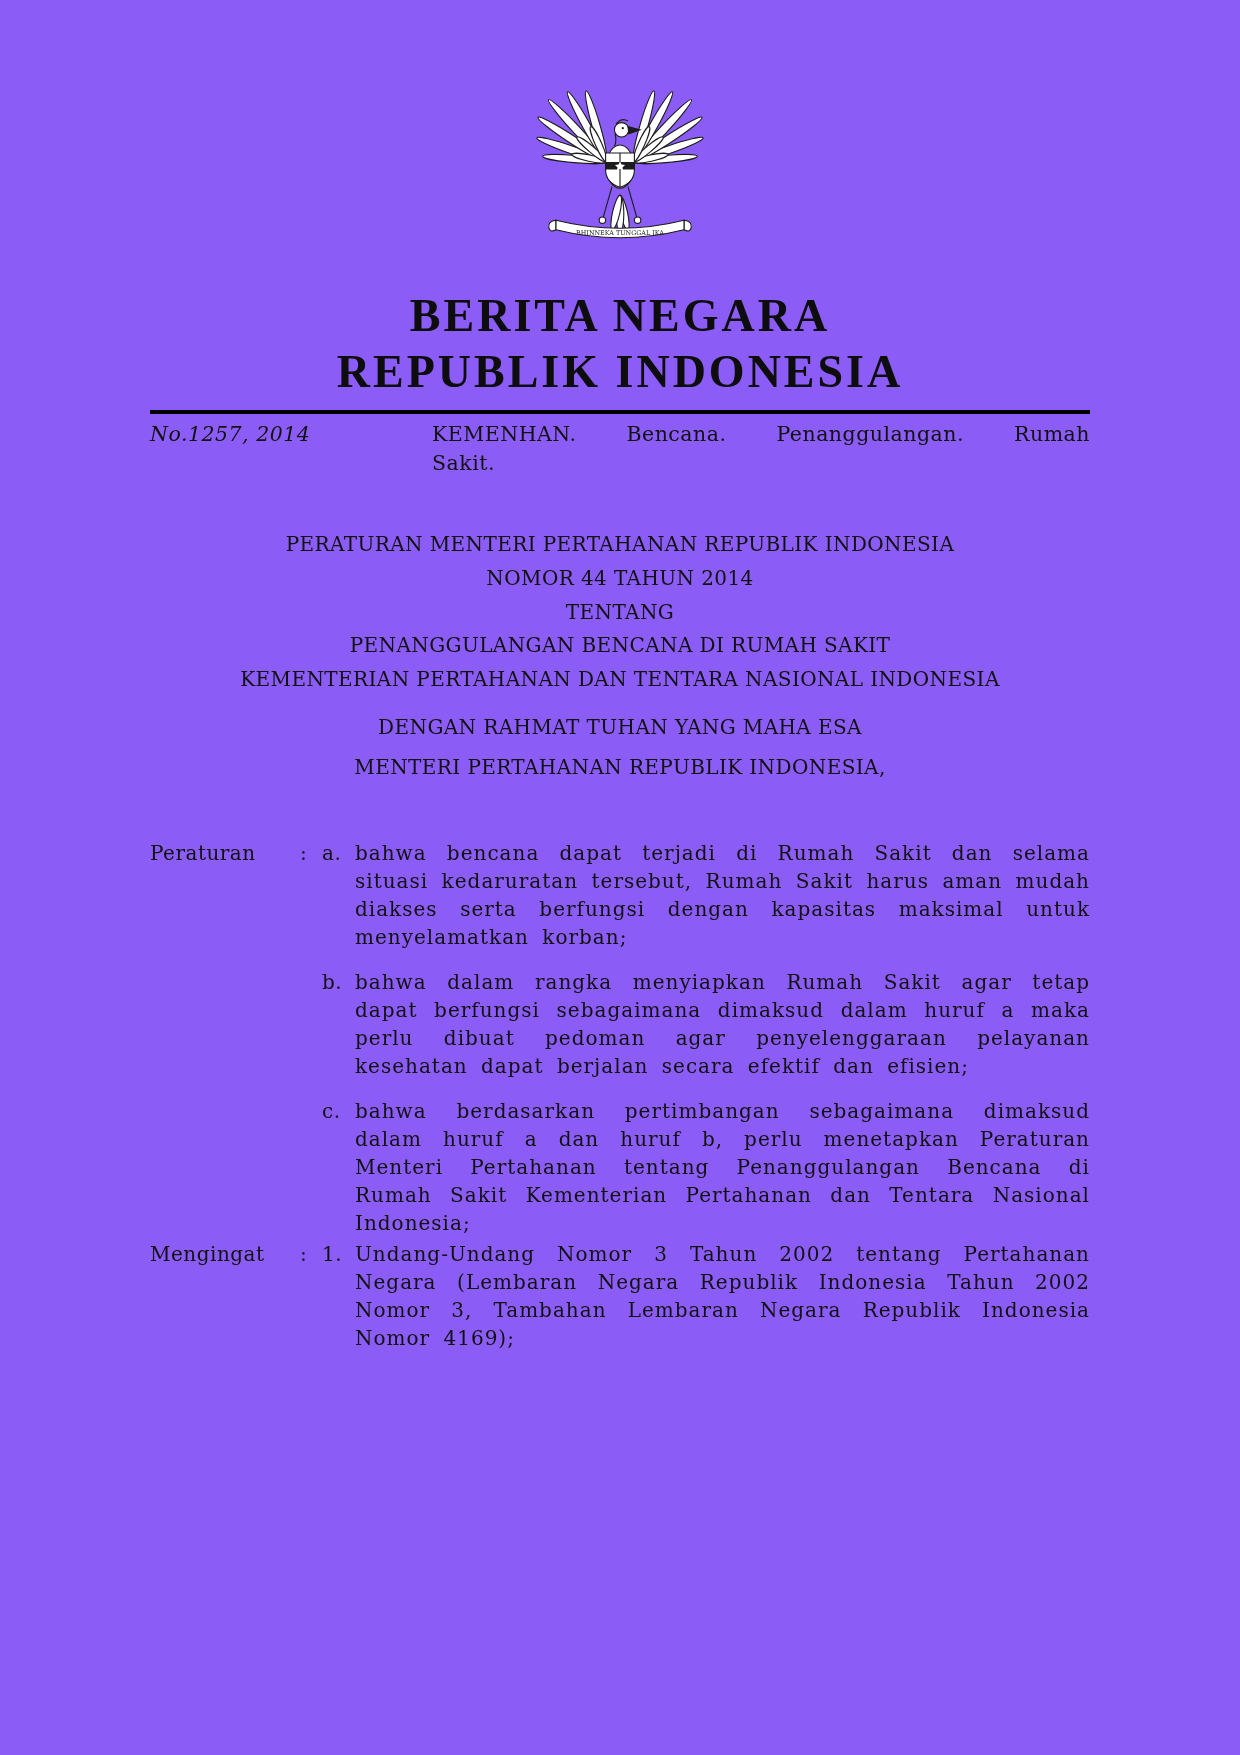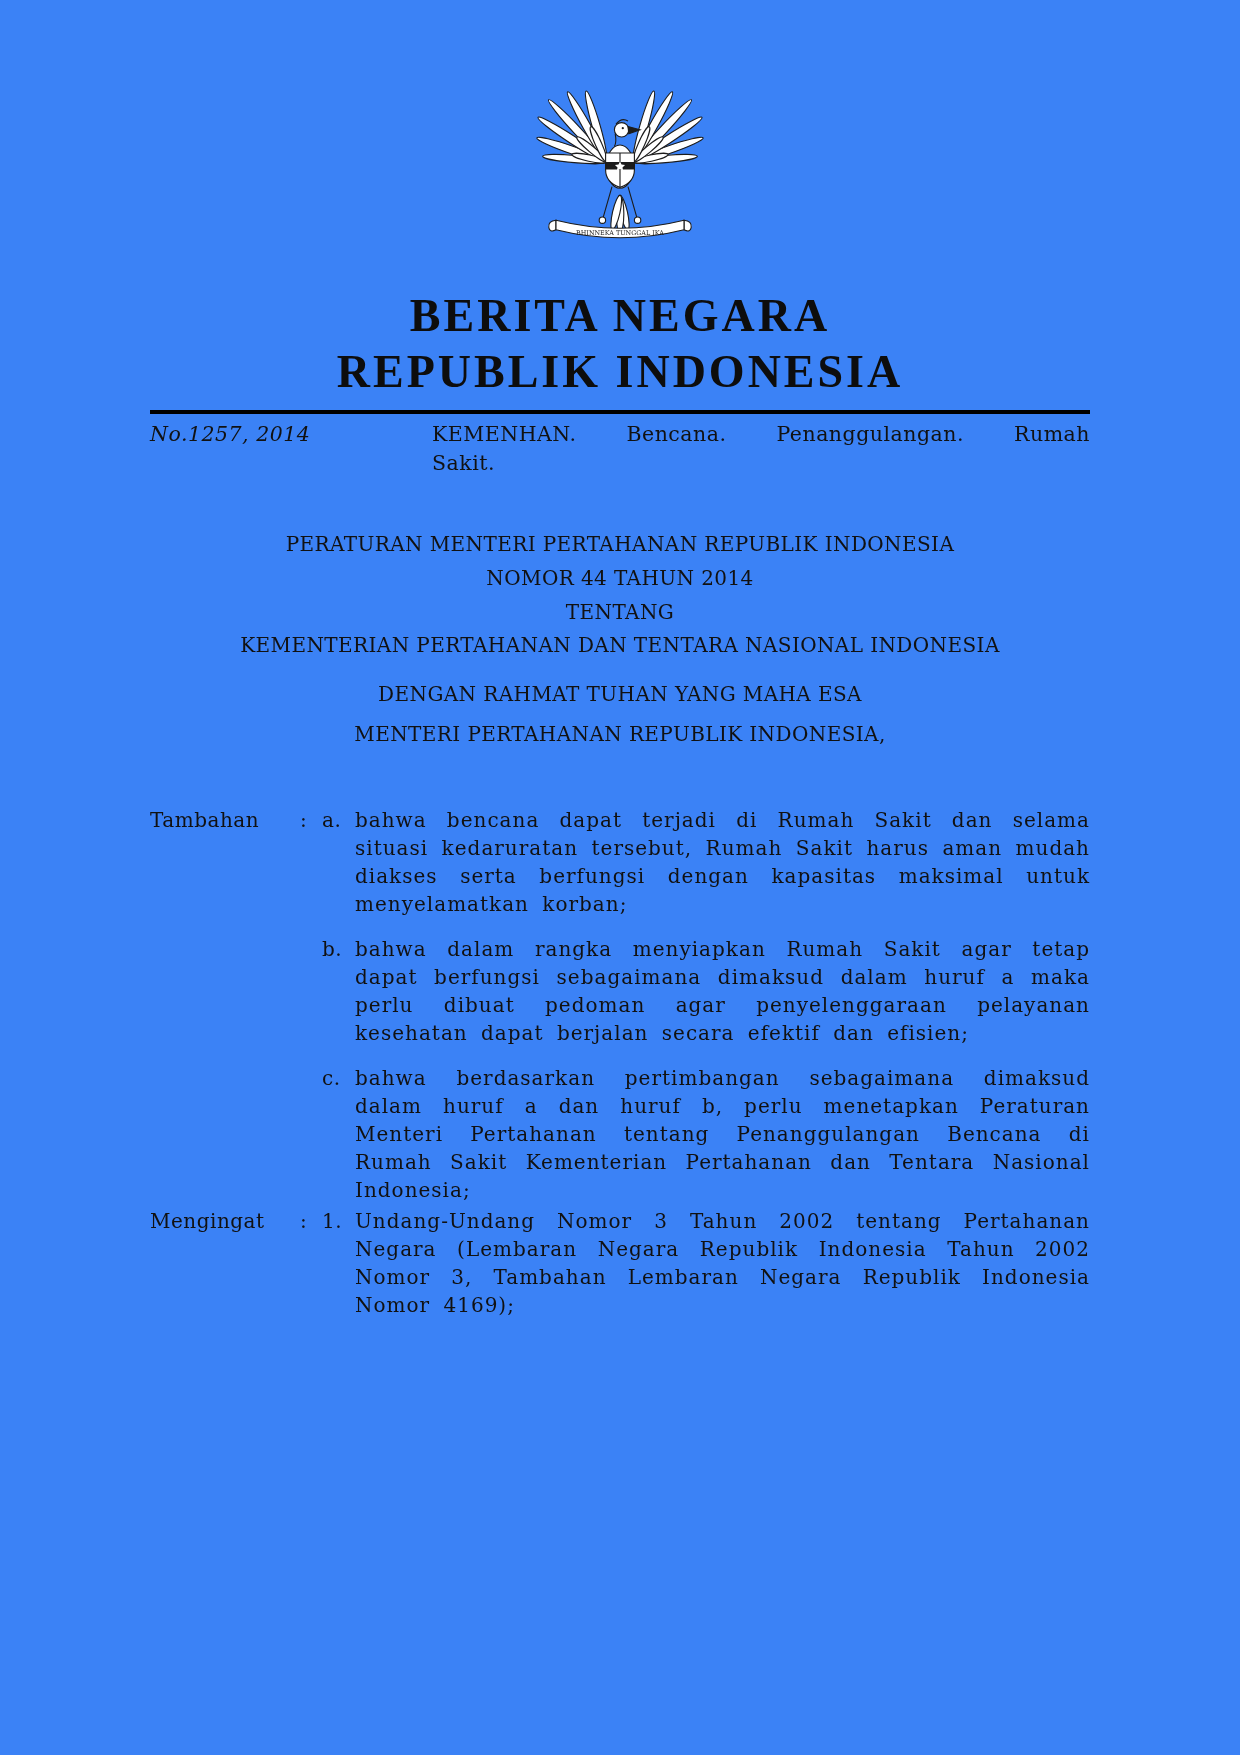--- a/index.html
+++ b/index.html
@@ -6,21 +6,21 @@
   html, body { background: #ffffff; }
   body {
     width: 1240px; height: 1755px;
     font-family: "DejaVu Serif", "Liberation Serif", serif;
     color: #111111;
     overflow: hidden;
   }
   .page {
     width: 1240px; height: 1755px;
     padding: 84px 150px 0 150px;
-    background: #3b82f6;
+    background: #8b5cf6;
     position: relative;
   }
   .emblem { display: block; margin: 0 auto 34px auto; }
   .masthead {
     text-align: center;
     font-family: "Liberation Serif", "DejaVu Serif", serif;
     font-weight: 700;
     font-size: 46px;
     line-height: 1.22;
     letter-spacing: 3px;
@@ -141,29 +141,30 @@
     <div class="subject">
       <div class="force-justify">KEMENHAN. Bencana. Penanggulangan. Rumah</div>
       <div>Sakit.</div>
     </div>
   </div>
 
   <div class="title-block">
     <div>PERATURAN MENTERI PERTAHANAN REPUBLIK INDONESIA</div>
     <div>NOMOR 44 TAHUN 2014</div>
     <div>TENTANG</div>
+    <div>PENANGGULANGAN BENCANA DI RUMAH SAKIT</div>
     <div>KEMENTERIAN PERTAHANAN DAN TENTARA NASIONAL INDONESIA</div>
   </div>
 
   <div class="invocation">DENGAN RAHMAT TUHAN YANG MAHA ESA</div>
   <div class="authority">MENTERI PERTAHANAN REPUBLIK INDONESIA,</div>
 
   <div class="clauses section-considering">
     <div class="clause-row">
-      <div class="c-label">Tambahan</div>
+      <div class="c-label">Peraturan</div>
       <div class="c-colon">:</div>
       <div class="c-marker">a.</div>
       <div class="c-text">bahwa bencana dapat terjadi di Rumah Sakit dan selama situasi kedaruratan tersebut, Rumah Sakit harus aman mudah diakses serta berfungsi dengan kapasitas maksimal untuk menyelamatkan korban;</div>
     </div>
     <div class="clause-row">
       <div class="c-label"></div>
       <div class="c-colon"></div>
       <div class="c-marker">b.</div>
       <div class="c-text">bahwa dalam rangka menyiapkan Rumah Sakit agar tetap dapat berfungsi sebagaimana dimaksud dalam huruf a maka perlu dibuat pedoman agar penyelenggaraan pelayanan kesehatan dapat berjalan secara efektif dan efisien;</div>
     </div>

